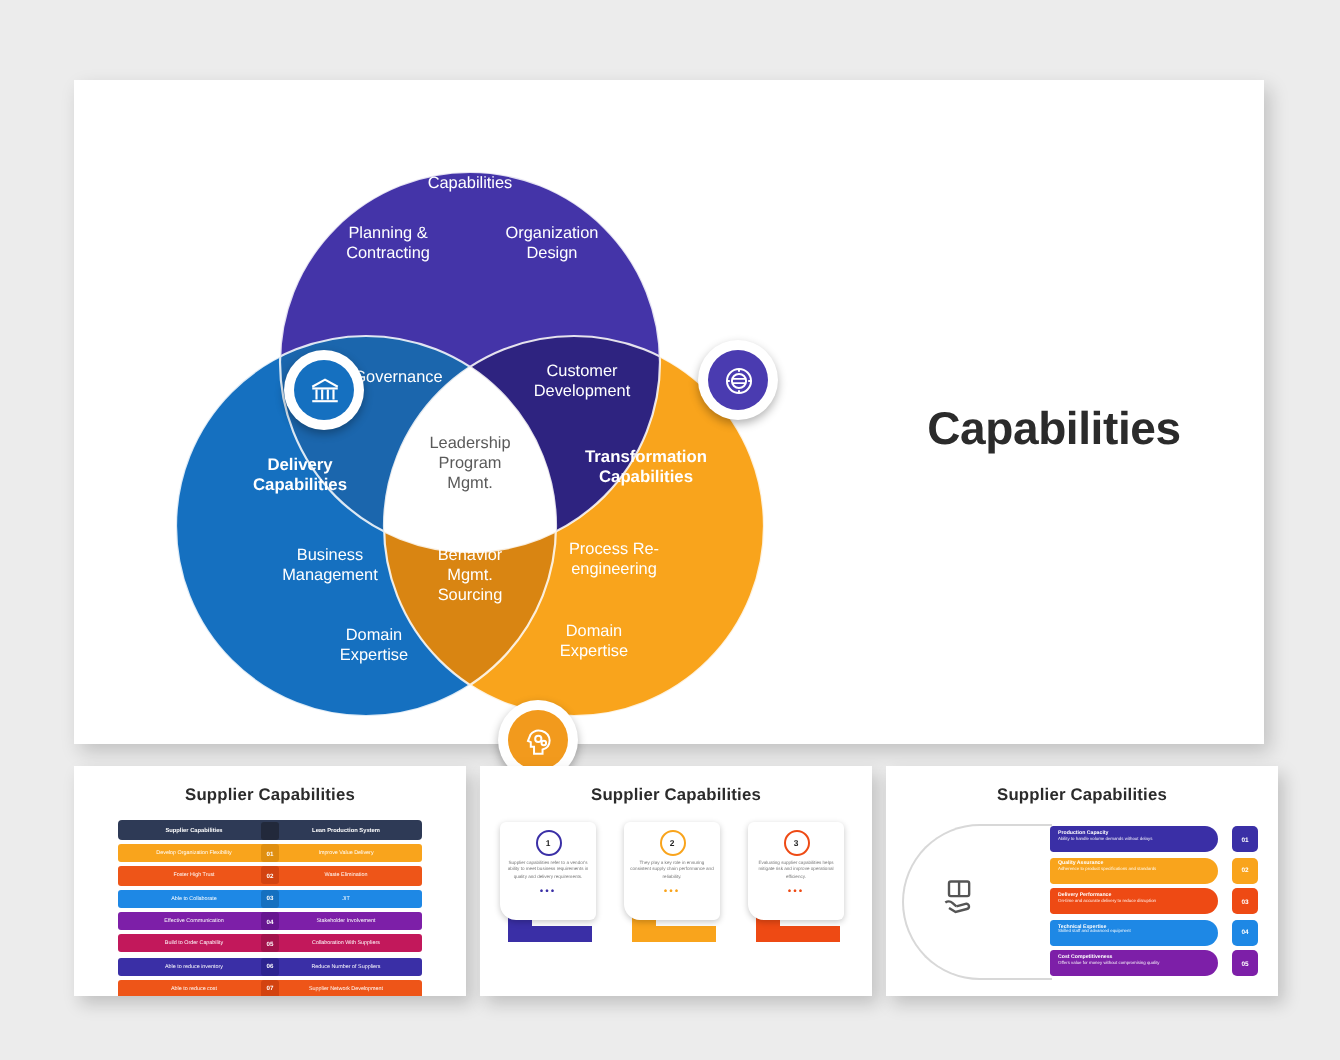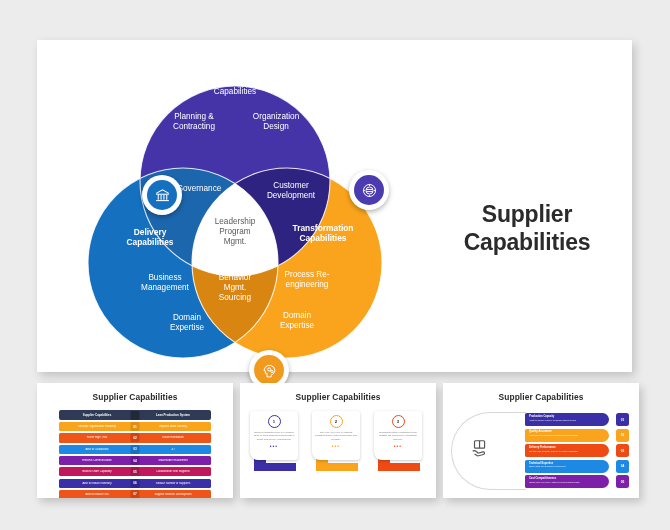--- a/index.html
+++ b/index.html
@@ -250,21 +250,20 @@
       <div class="inner">
         <svg width="17" height="17" viewBox="0 0 24 24" fill="none" stroke="#ffffff" stroke-width="1.4">
           <path d="M14.5 21v-3c3-.8 5-3.3 5-6.4A7.6 7.6 0 0 0 6 7.5L4.2 12l2 .8v3.2h2.3V21z"></path>
           <circle cx="11.5" cy="10.5" r="2.2"></circle>
             <circle cx="15.4" cy="13.4" r="1.6"></circle>
         </svg>
       </div>
     </div>
 
     <div class="main-title">
-      <div>Supplier</div>
       <div>Capabilities</div>
     </div>
   </div>
 
   <div class="thumb" id="thumb-1">
     <div class="thumb-title">Supplier Capabilities</div>
     <div class="t1-table" id="t1-table">
         <div class="t1-row head">
           <div class="cellA">Supplier Capabilities</div>
           <div class="num"></div>

